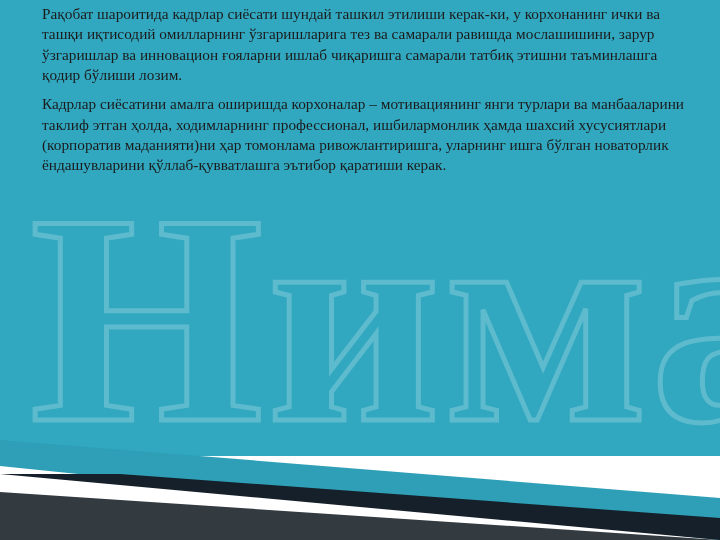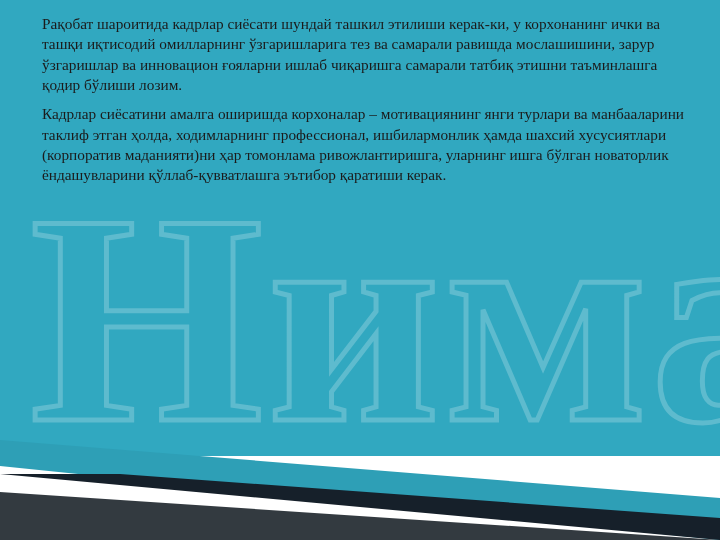--- a/index.html
+++ b/index.html
@@ -53,21 +53,21 @@
     left: 0;
     bottom: 0;
     width: 720px;
     height: 100px;
   }
   .content {
     position: absolute;
     left: 0;
     top: 0;
     width: 720px;
-    padding: 14px 30px 0 42px;
+    padding: 4px 30px 0 42px;
     box-sizing: border-box;
   }
   p.para {
     margin: 0 0 9px 0;
     font-size: 15.3px;
     line-height: 1.33;
     color: #1b1b1b;
     text-align: left;
     font-family: "Liberation Serif", serif;
   }

